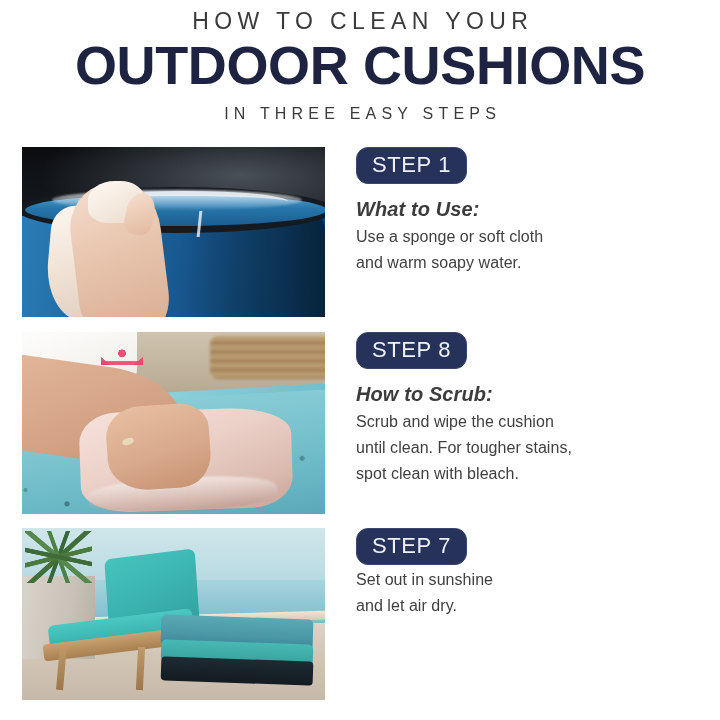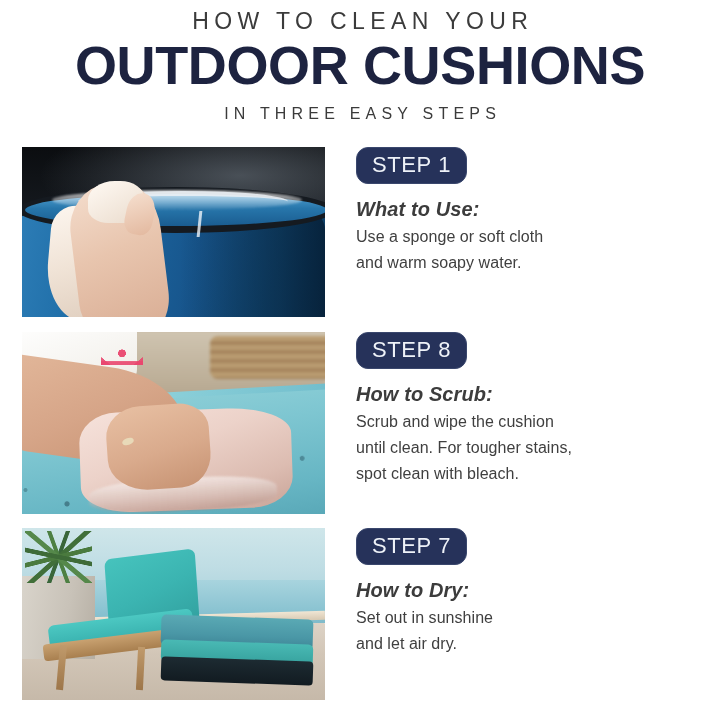--- a/index.html
+++ b/index.html
@@ -458,19 +458,18 @@
         <div class="p3-leg-a"></div>
         <div class="p3-leg-b"></div>
         <div class="p3-pad-top"></div>
         <div class="p3-pad-mid"></div>
         <div class="p3-pad-bot"></div>
       </div>
     </div>
 
     <div class="text-col">
       <div class="step-badge">STEP 7</div>
-      <p class="step-heading">How to Dry:</p>
       <p class="step-body">Set out in sunshine
 and let air dry.</p>
     </div>
   </div>
 
 </div>
 
 </body></html>

